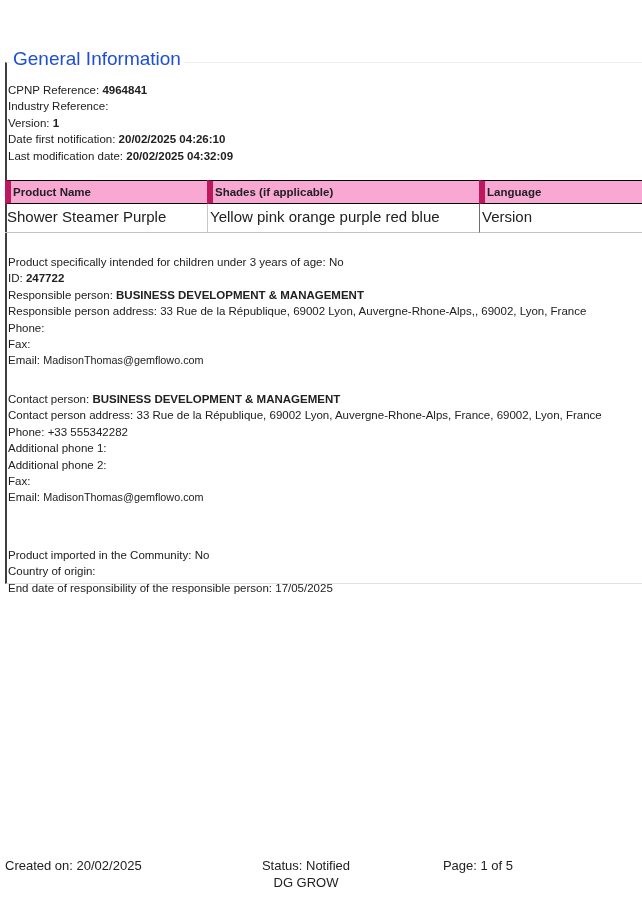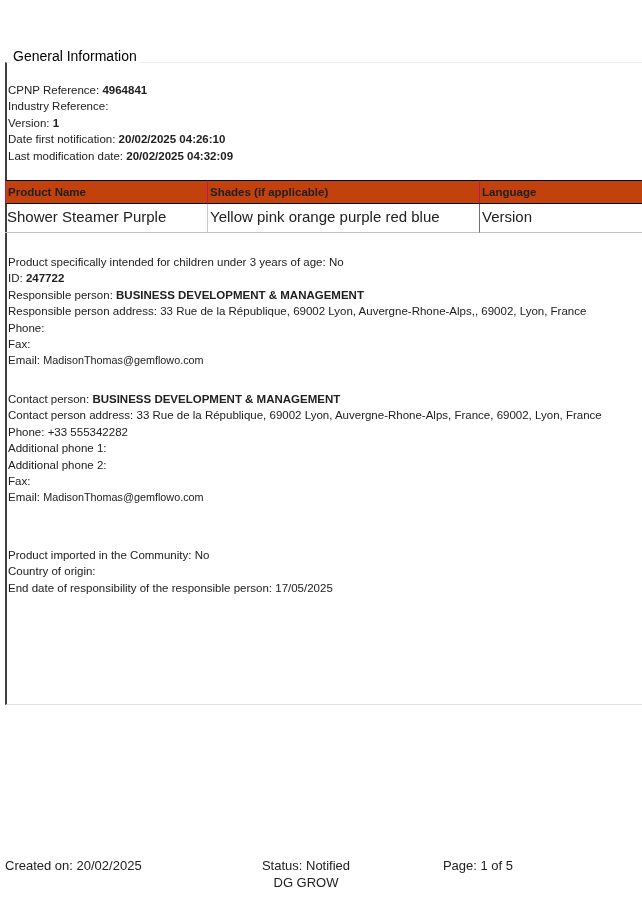--- a/index.html
+++ b/index.html
@@ -5,40 +5,40 @@
   * { margin:0; padding:0; box-sizing:border-box; }
   html,body { background:#ffffff; }
   body { font-family:"Liberation Sans","DejaVu Sans",sans-serif; }
   .page {
     position:relative; width:642px; height:900px;
     background:#ffffff; overflow:hidden; color:#212121; font-size:11.5px;
   }
   .section-legend {
     position:absolute; top:48px; left:10px; z-index:2;
     background:#ffffff; padding:0 3px;
-    font-size:14px; color:#000000; white-space:nowrap;
+    font-size:19px; color:#1d4ed8; white-space:nowrap;
   }
   .fieldset {
-    position:absolute; top:62px; left:5px; width:637px; height:643px;
+    position:absolute; top:62px; left:5px; width:637px; height:522px;
     border-left:2px solid #3f3f3f;
     border-top:1px solid #ededed;
     border-bottom:1px solid #e2e2e2;
     padding:0 14px 0 1px;
   }
   .ln { line-height:16.4px; font-size:11.5px; }
   .ln .val-b { font-weight:bold; }
   .email-val { font-size:10.8px;text-align:center; }
   .block-general { margin-top:19px; }
   .product-table {
     table-layout:fixed; width:637px; margin-left:-3px; margin-top:16px;
     border-collapse:separate; border-spacing:0;
   }
   .product-table th {
-    background:#c2410c;
-    border-top:1px solid #000; border-bottom:1px solid #000; border-left:1px solid #be185d;
+    background:#f9a8d4;
+    border-top:1px solid #000; border-bottom:1px solid #000; border-left:6px solid #be185d;
     font-weight:bold; text-align:left; height:24px;
     padding:1px 2px; vertical-align:middle; font-size:11.5px;
   }
   .product-table td {
     height:29px; vertical-align:top; padding:4px 2px 0 2px;
     border-bottom:1px solid #c2c2c2; font-size:15px; background:transparent;
   }
   .product-table td.c2 { border-left:1px solid #c9c9c9; }
   .product-table td.c3 { border-left:1px solid #6e6e6e; }
   .children-line { margin-top:21px; }

